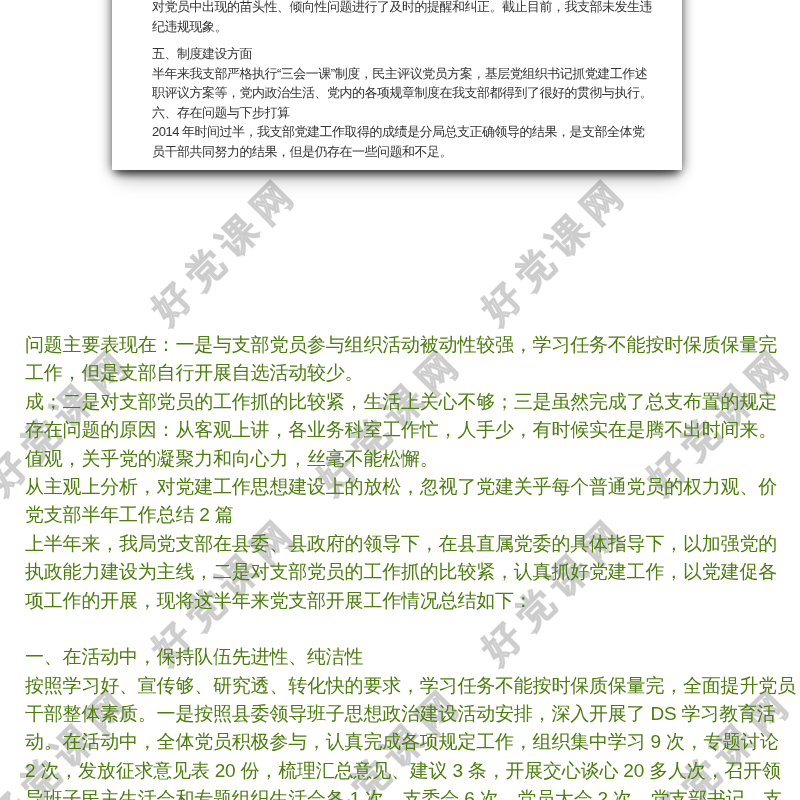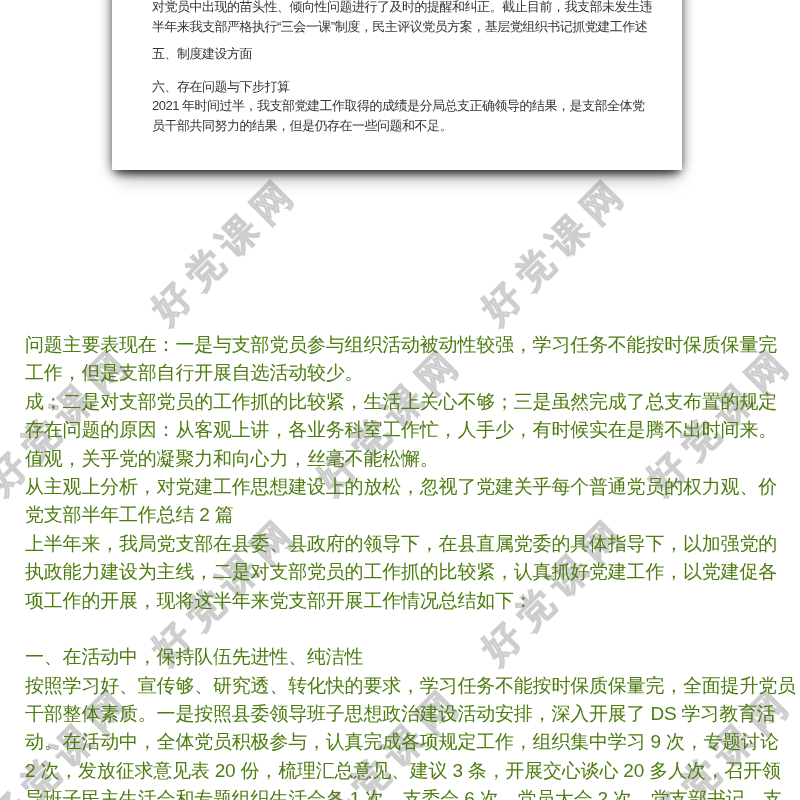--- a/index.html
+++ b/index.html
@@ -49,21 +49,21 @@
   .page-content { padding: 41px 40px 0 40px; }
   .pline {
     height: 19.5px;
     line-height: 19.5px;
     font-size: 13px;
     color: #343434;
     white-space: pre;
     letter-spacing: -0.5px;
   }
   .pline.gap-sm { margin-top: 8px; }
-  .pline.gap-md { margin-top: 13px; }
+  .pline.gap-md { }
   
   .main-text {
     position: absolute;
     left: 25px;
     top: 331px;
     width: 760px;
     z-index: 3;
   }
   .mline {
     height: 28.4px;
@@ -101,29 +101,31 @@
       <div class="watermark" style="left: 390px; top: 760px;">好党课网</div>
 
       <div class="watermark" style="left: 720px; top: 760px;">好党课网</div>
     </div>
 
   <div class="page">
     <div class="page-content">
 
         <div class="pline">对党员中出现的苗头性、倾向性问题进行了及时的提醒和纠正。截止目前，我支部未发生违</div>
 
+        <div class="pline">纪违规现象。</div>
+
+        <div class="pline heading gap-sm">五、制度建设方面</div>
 
         <div class="pline">半年来我支部严格执行“三会一课”制度，民主评议党员方案，基层党组织书记抓党建工作述</div>
 
-        <div class="pline heading gap-sm">五、制度建设方面</div>
-
+        <div class="pline">职评议方案等，党内政治生活、党内的各项规章制度在我支部都得到了很好的贯彻与执行。</div>
 
         <div class="pline heading gap-md">六、存在问题与下步打算</div>
 
-        <div class="pline">2021 年时间过半，我支部党建工作取得的成绩是分局总支正确领导的结果，是支部全体党</div>
+        <div class="pline">2014 年时间过半，我支部党建工作取得的成绩是分局总支正确领导的结果，是支部全体党</div>
 
         <div class="pline">员干部共同努力的结果，但是仍存在一些问题和不足。</div>
       </div>
   </div>
 
   <div class="main-text">
 
       <div class="mline">问题主要表现在：一是与支部党员参与组织活动被动性较强，学习任务不能按时保质保量完</div>
 
       <div class="mline">工作，但是支部自行开展自选活动较少。</div>

